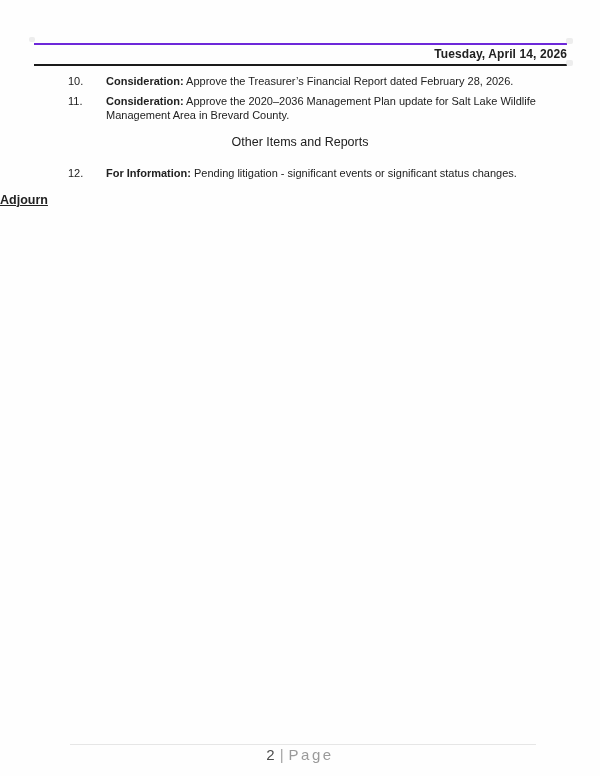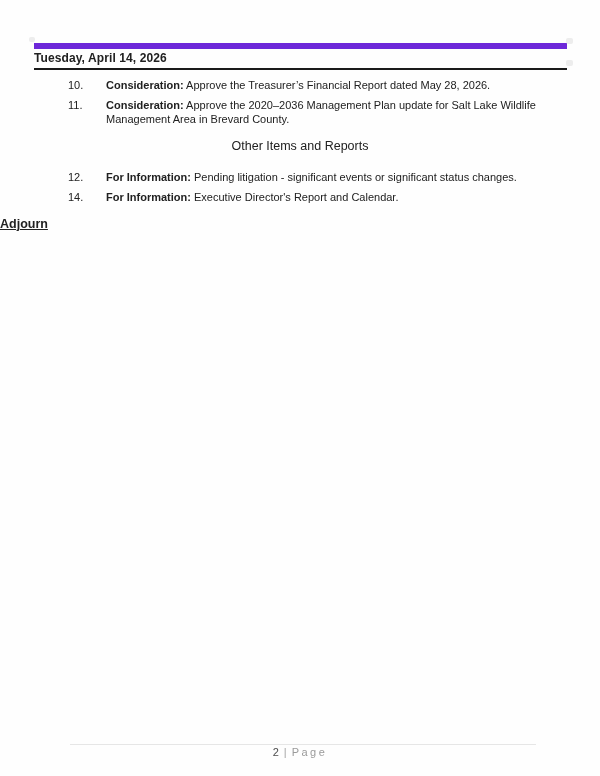--- a/index.html
+++ b/index.html
@@ -9,23 +9,23 @@
     font-family:"Liberation Sans", sans-serif;
     color:#212121;
     position:relative;
     overflow:hidden;
   }
   .page { position:absolute; inset:0; background:#fefefe; }
 
   
   .date-banner {
     margin:43px 33px 0 34px;
-    border-top:6px solid #6d28d9;
+    border-top:2px solid #6d28d9;
     border-bottom:2px solid #1a1a1a;
-    text-align:left;
+    text-align:right;
     padding:3px 0;
   }
   .date-banner-text {
     font-weight:bold;
     font-size:12px;
     line-height:13px;
     letter-spacing:0.1px;
   }
 
   
@@ -62,21 +62,21 @@
   .footer-rule {
     position:absolute;
     left:70px; right:64px; top:744px;
     border-top:1px solid #e6e6e6;
     height:0;
   }
   .footer-text {
     position:absolute;
     left:0; right:0; top:746px;
     text-align:center;
-    font-size:11px;
+    font-size:15px;
     color:#9a9a9a;
   }
   .footer-page-number { color:#4d4d4d; }
   .footer-separator { margin:0 5px; color:#a5a5a5; }
   .footer-page-label { letter-spacing:2.5px; }
 
   
   .scan-artifact {
     position:absolute;
     background:#dedede;
@@ -92,38 +92,34 @@
 
 <div class="page">
 
   <div class="date-banner">
     <div class="date-banner-text">Tuesday, April 14, 2026</div>
   </div>
 
   <div class="agenda-list">
     <div class="agenda-item">
       <span class="item-number">10.</span>
-      <span class="item-body"><span class="item-label">Consideration:</span> <span>Approve the Treasurer’s Financial Report dated May 28, 2026.</span></span>
+      <span class="item-body"><span class="item-label">Consideration:</span> <span>Approve the Treasurer’s Financial Report dated February 28, 2026.</span></span>
     </div>
     <div class="agenda-item">
       <span class="item-number">11.</span>
       <span class="item-body"><span class="item-label">Consideration:</span> <span>Approve the 2020–2036 Management Plan update for Salt Lake Wildlife Management Area in Brevard County.</span></span>
     </div>
   </div>
 
   <div class="section-heading">Other Items and Reports</div>
 
   <div class="agenda-list second">
     <div class="agenda-item">
       <span class="item-number">12.</span>
       <span class="item-body"><span class="item-label">For Information:</span> <span>Pending litigation - significant events or significant status changes.</span></span>
-    </div>
-    <div class="agenda-item">
-      <span class="item-number">14.</span>
-      <span class="item-body"><span class="item-label">For Information:</span> <span>Executive Director's Report and Calendar.</span></span>
     </div>
   </div>
 
   <div class="adjourn-heading">Adjourn</div>
 
   <div class="footer-rule"></div>
   <div class="footer-text"><span class="footer-page-number">2</span><span class="footer-separator">|</span><span class="footer-page-label">Page</span></div>
 
   <div class="scan-artifact artifact-1"></div>
   <div class="scan-artifact artifact-2"></div>

